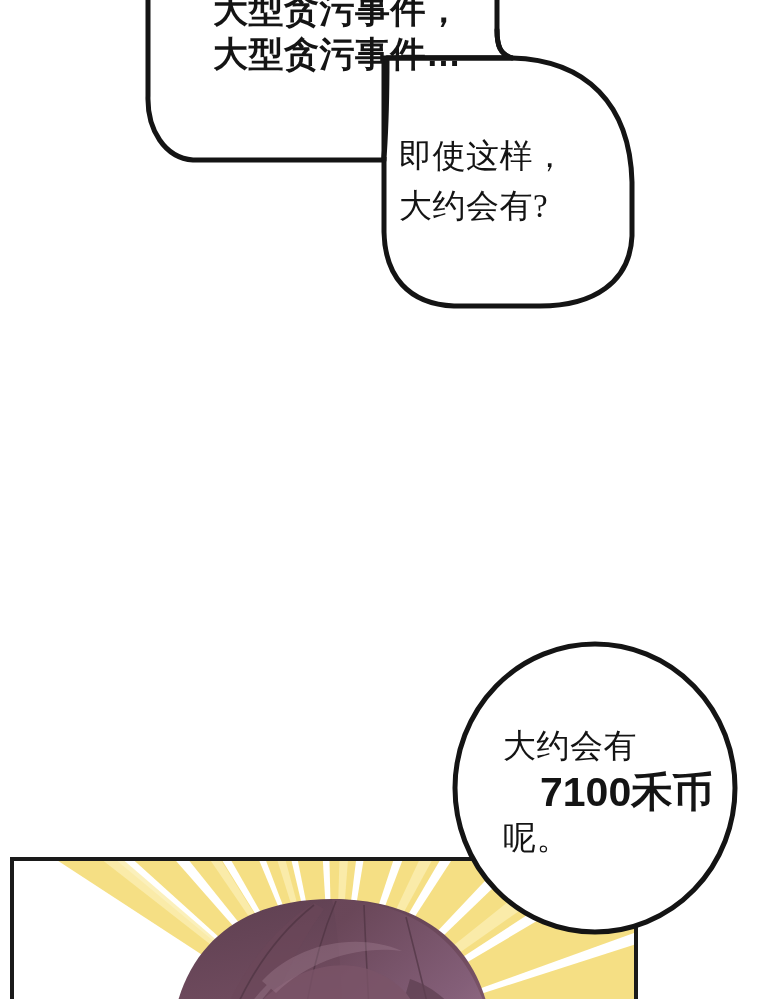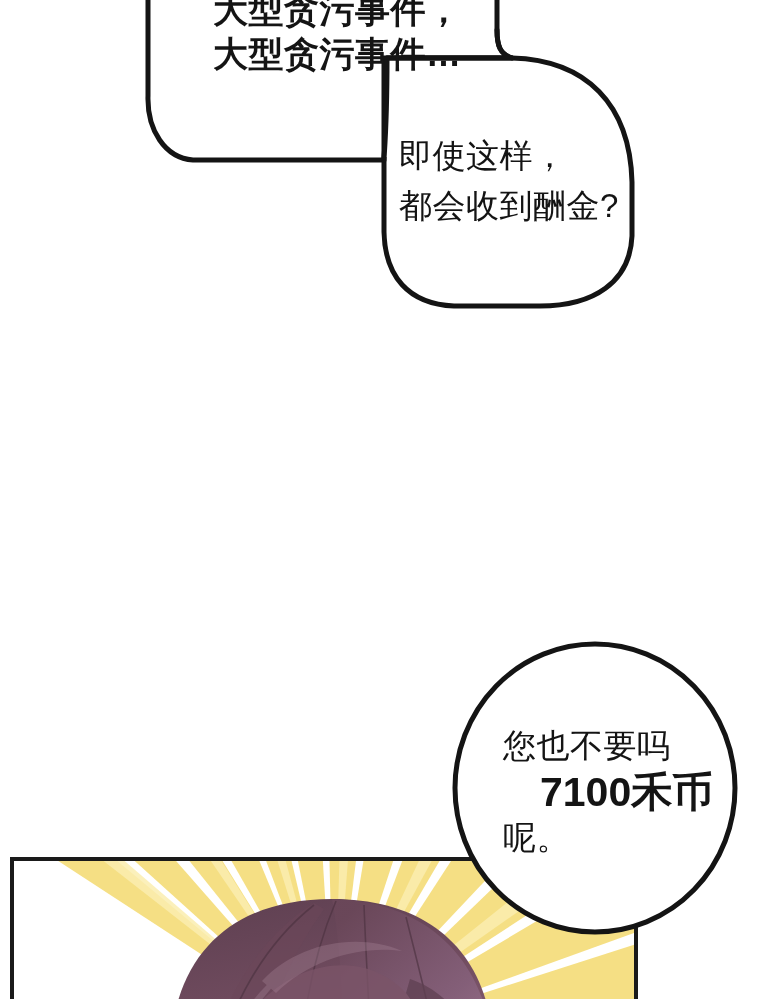--- a/index.html
+++ b/index.html
@@ -46,20 +46,21 @@
     font-weight: 700;
     line-height: 44px;
   }
 
   .txt-mid {
     left: 399px;
     top: 131px;
     font-size: 33px;
     font-weight: 500;
     line-height: 50px;
+    font-family: Liberation Serif, serif;
   }
 
   .txt-bot-1 {
     left: 503px;
     top: 726px;
     font-size: 33px;
     font-weight: 500;
     line-height: 40px;
   }
   .txt-bot-2 {
@@ -249,19 +250,19 @@
       <path d="M386 62 L386 157 L500 157 L500 62 Z" fill="#ffffff"></path>
       <path d="M497 30 C497 46, 500 54, 512 58" fill="none" stroke="#141414" stroke-width="5" stroke-linecap="round"></path>
       <path d="M512 58 L387 58 C387 128, 384 155, 384 160" fill="none" stroke="#141414" stroke-width="5" stroke-linejoin="round" stroke-linecap="round"></path>
 
       <ellipse cx="595" cy="788" rx="140" ry="144" fill="#ffffff" stroke="#141414" stroke-width="5"></ellipse>
     </svg>
   </div>
 
   <div class="bubble-text txt-top"><span>大型贪污事件，</span><br><span>大型贪污事件…</span></div>
 
-  <div class="bubble-text txt-mid"><span>即使这样，</span><br><span>都会收到酬金?</span></div>
-
-  <div class="bubble-text txt-bot-1">您也不要吗</div>
+  <div class="bubble-text txt-mid"><span>即使这样，</span><br><span>大约会有?</span></div>
+
+  <div class="bubble-text txt-bot-1">大约会有</div>
   <div class="bubble-text txt-bot-2">7100禾币</div>
   <div class="bubble-text txt-bot-3">呢。</div>
 
 </div>
 
 </body></html>

